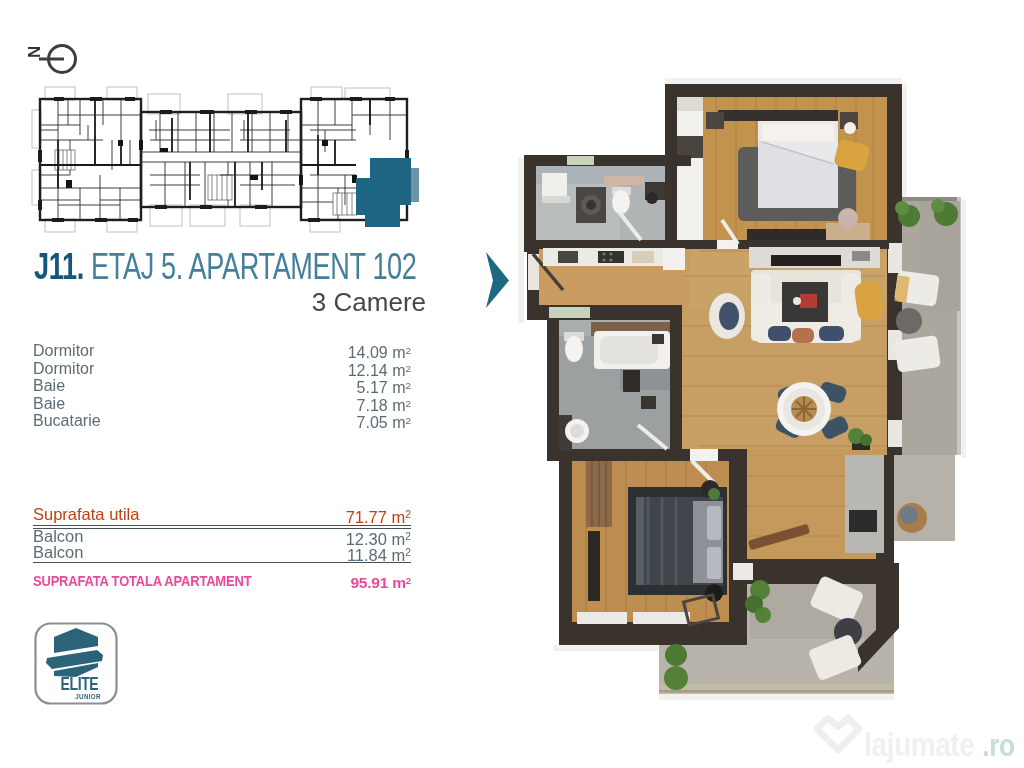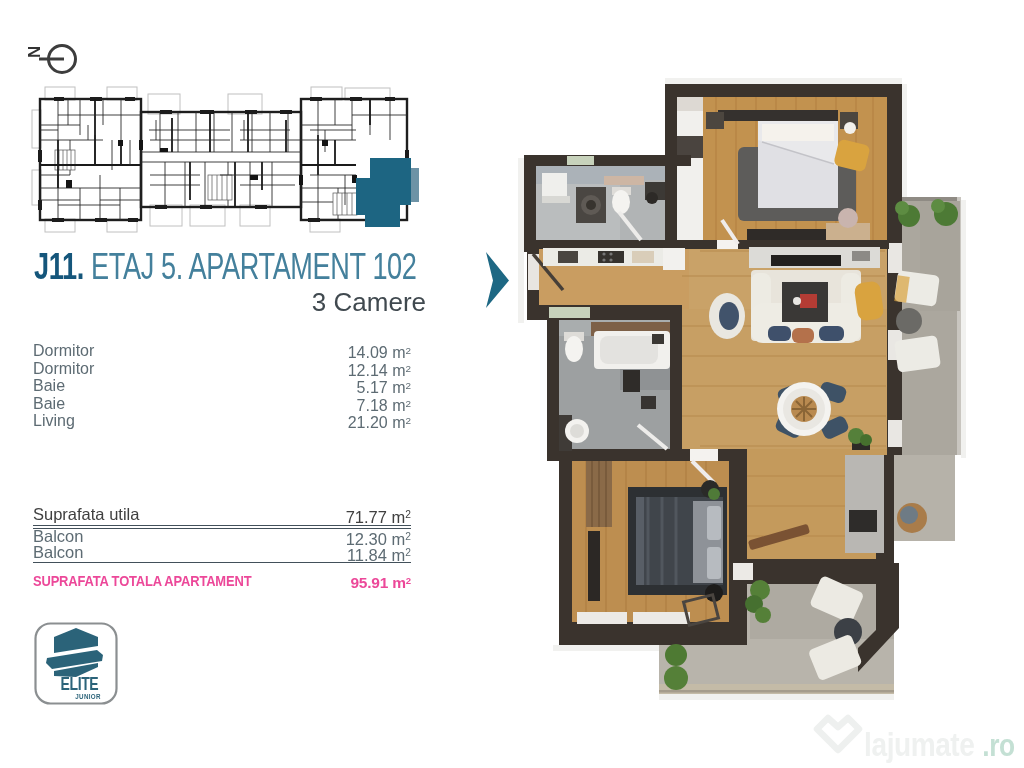--- a/index.html
+++ b/index.html
@@ -7,21 +7,21 @@
         font-family:"Liberation Sans",sans-serif;}
   .abs{position:absolute;}
   .title{left:34px;top:246px;width:560px;font-size:37px;color:#44809c;white-space:nowrap;
          transform:scaleX(0.733);transform-origin:0 0;letter-spacing:-0.5px;}
   .title b{color:#15567b;font-weight:bold;}
   .subtitle{left:0px;top:287px;width:413px;text-align:right;font-size:26px;color:#40494f;padding-left:13px;}
   .rtable{left:33px;top:342px;width:378px;font-size:16px;color:#5d6b73;}
   .rtable .row{display:flex;justify-content:space-between;height:17.5px;line-height:17.5px;}
   .sum1{left:33px;top:507px;width:378px;font-size:16.5px;}
   .srow{display:flex;justify-content:space-between;height:15.8px;line-height:15.8px;color:#5d6b73;}
-  .teal{color:#404040;gap:15px;}
+  .teal{color:#c2410c;gap:15px;}
   .hr2{left:33px;top:524.5px;width:378px;height:2.8px;border-top:1.5px solid #42505a;border-bottom:1.5px solid #42505a;}
   .hr1{left:33px;top:561.5px;width:378px;height:2px;border-top:1.6px solid #42505a;}
   .total{left:33px;top:572px;width:378px;display:flex;justify-content:space-between;
          font-size:15.5px;font-weight:bold;color:#ec4899;height:18px;line-height:18px;letter-spacing:-0.2px;}
   sup2{font-size:0.62em;vertical-align:0.45em;}
 </style>
 </head>
 <body>
 <div class="page">
 
@@ -129,22 +129,22 @@
       </div>
     <div class="row">
         <span>Baie</span>
         <span>5.17 m<sup2>2</sup2></span>
       </div>
     <div class="row">
         <span>Baie</span>
         <span>7.18 m<sup2>2</sup2></span>
       </div>
     <div class="row">
-        <span>Living</span>
-        <span>21.20 m<sup2>2</sup2></span>
+        <span>Bucatarie</span>
+        <span>7.05 m<sup2>2</sup2></span>
       </div>
   </div>
 
   <div class="abs sum1">
     <div class="srow teal">
         <span>Suprafata utila</span>
         <span>71.77 m<sup2>2</sup2></span>
       </div>
   </div>
   <div class="abs hr2"></div>

